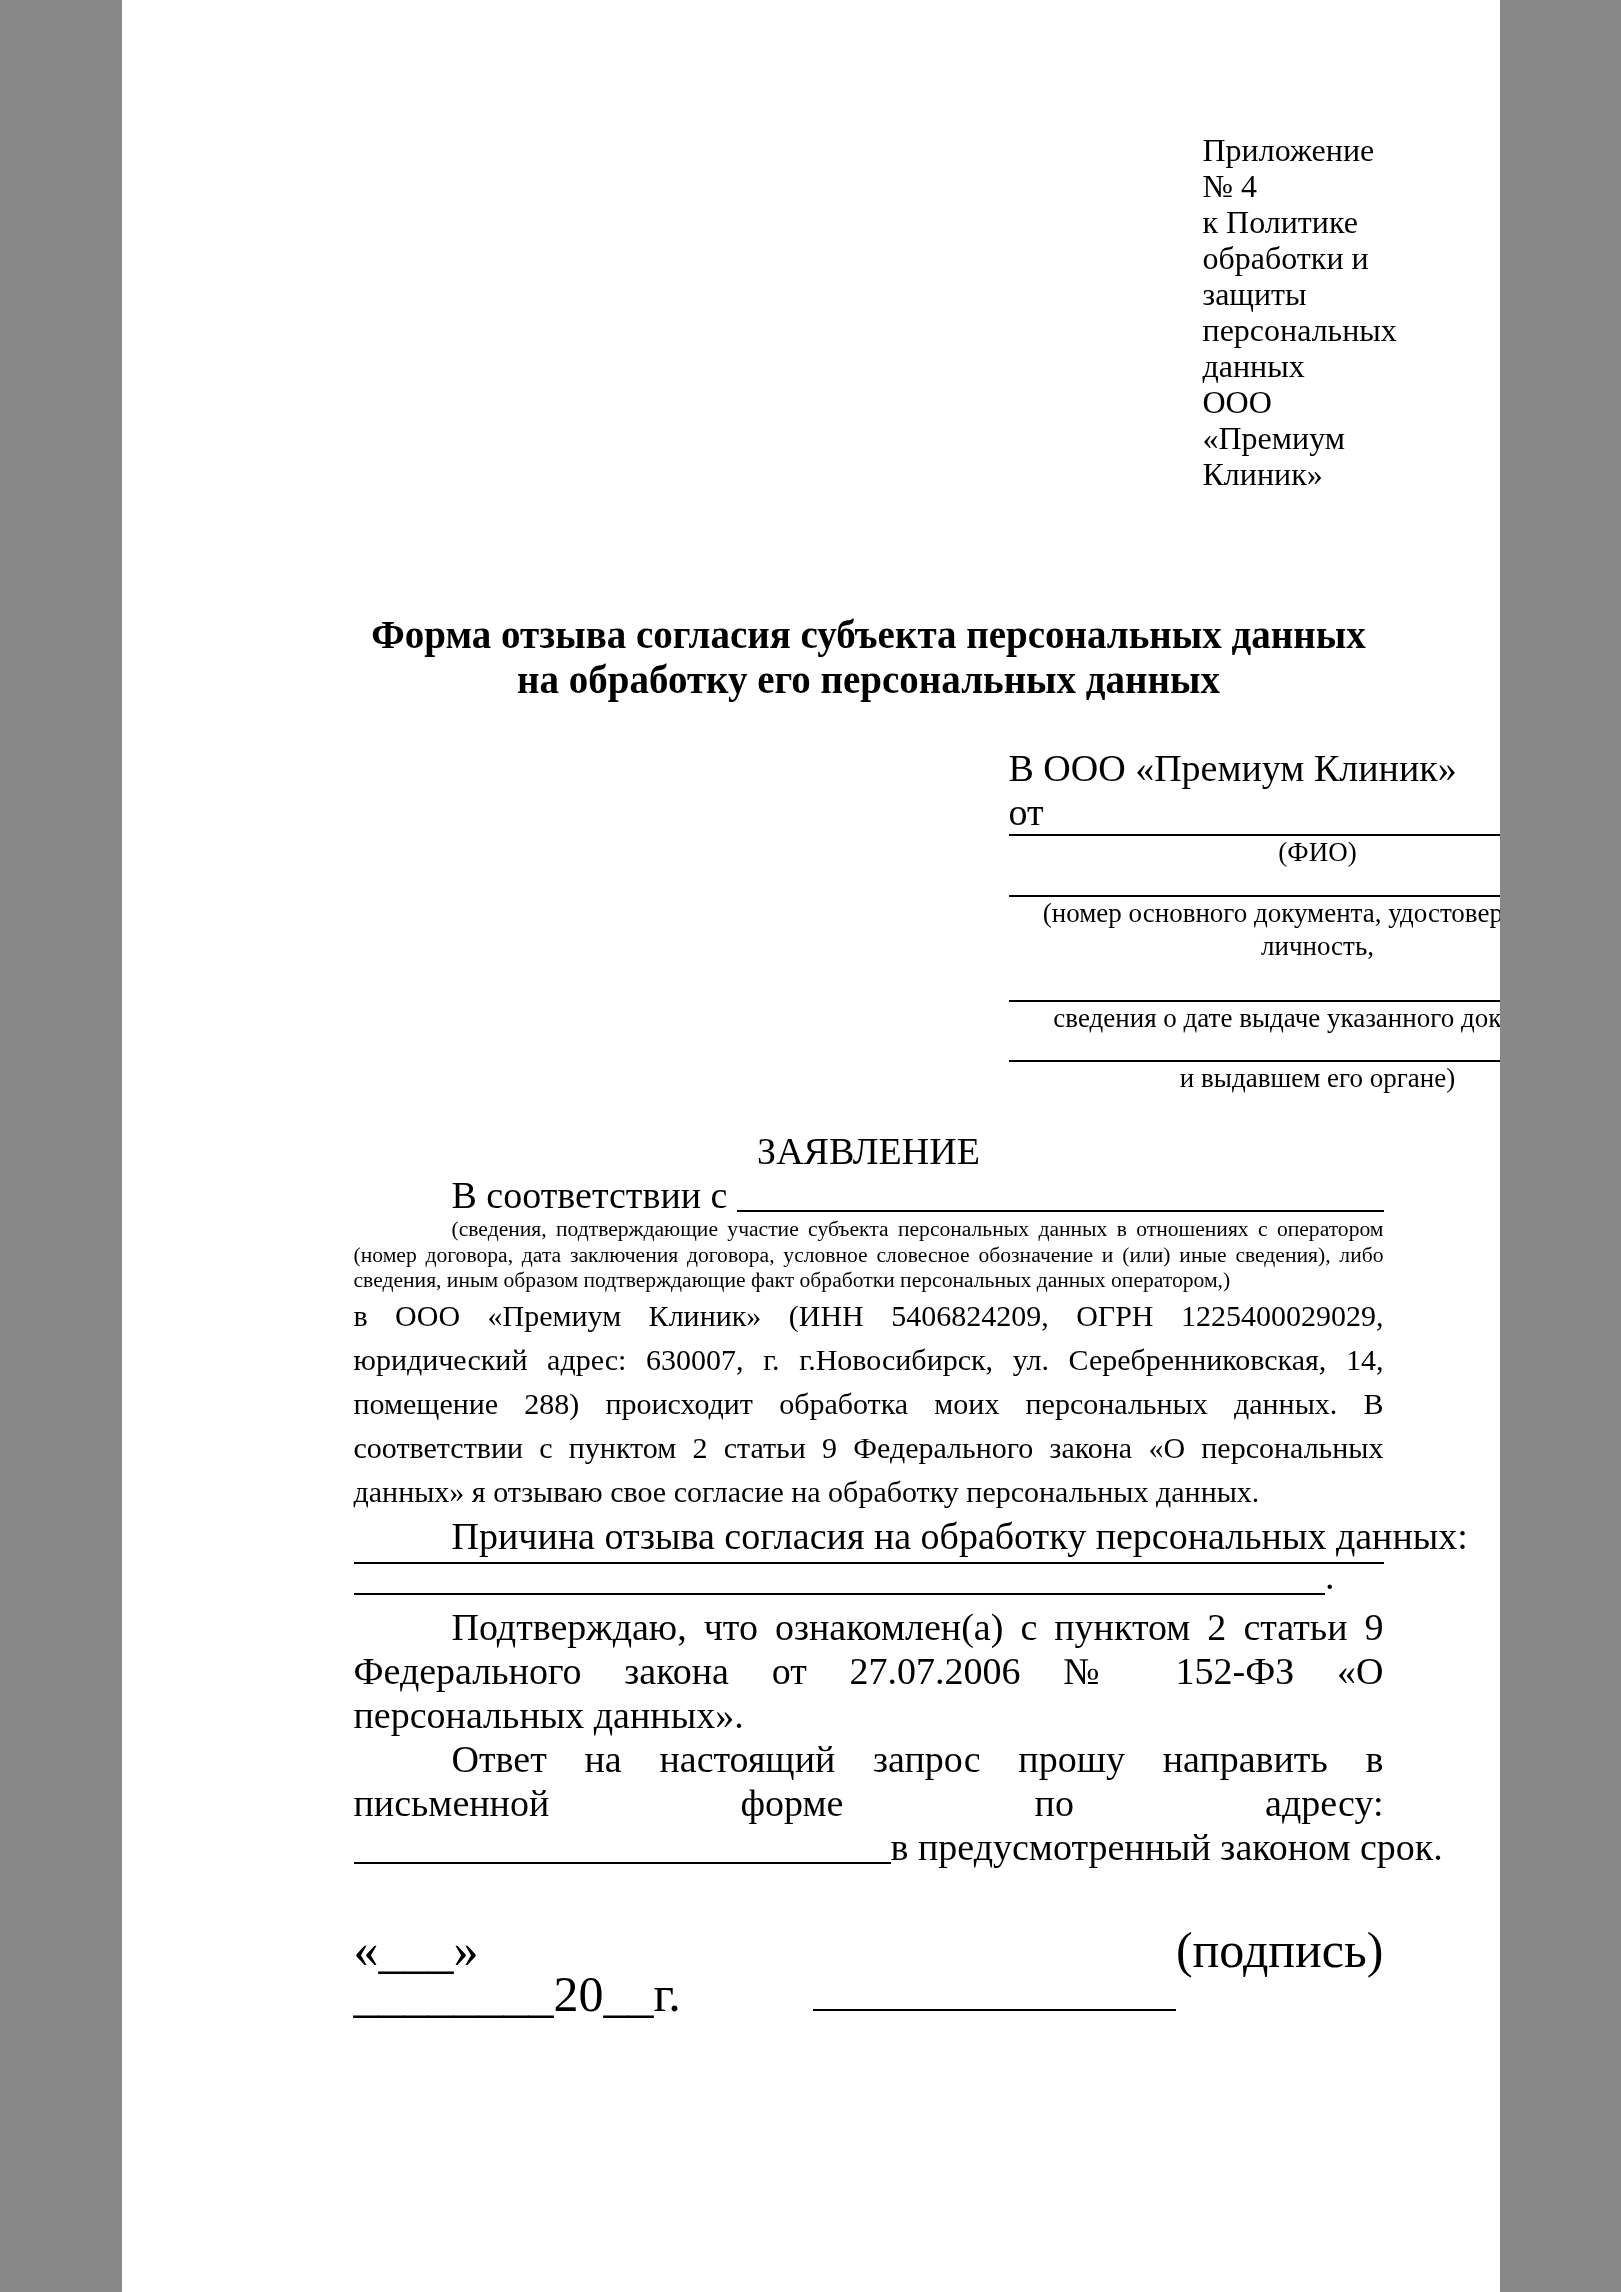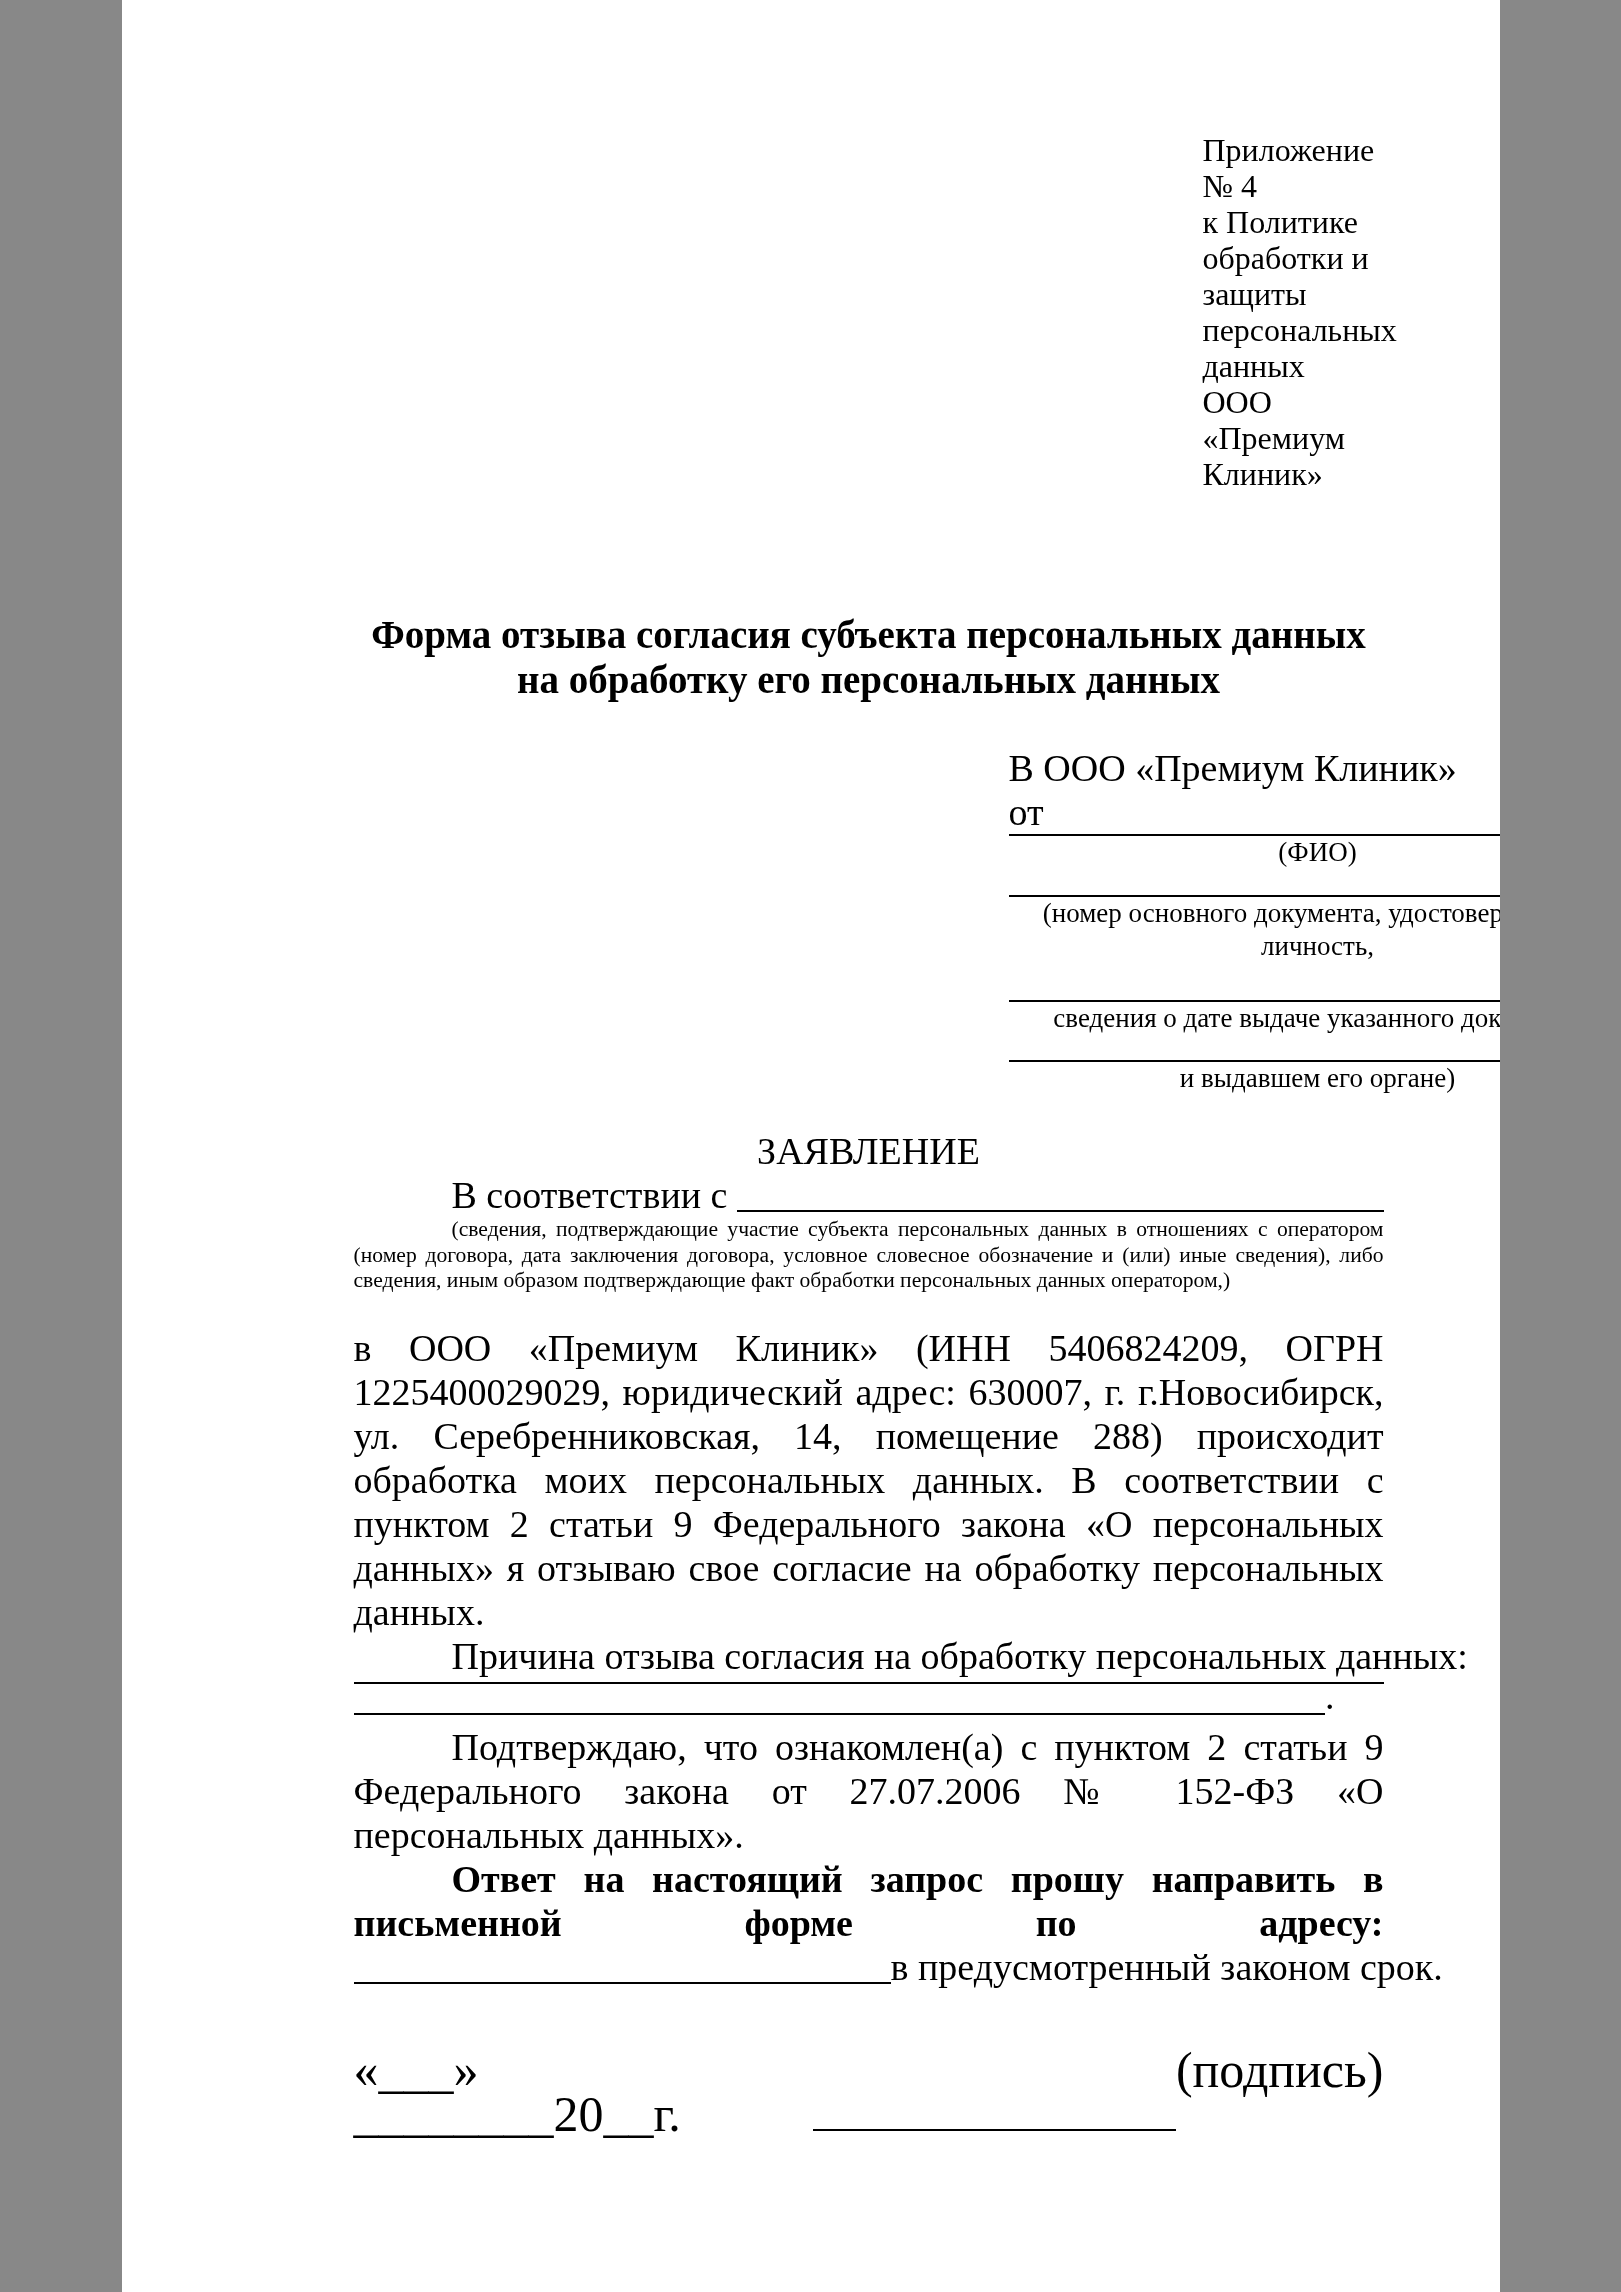--- a/index.html
+++ b/index.html
@@ -75,24 +75,23 @@
     border-bottom: 2.9px solid #000;
     margin-bottom: 4.9px;
   }
   .note {
     font-size: 21.6px;
     line-height: 25.5px;
     text-align: justify;
     text-indent: 98px;
   }
   .body-para {
-    font-size: 38px;
-    line-height: 44px;
-    text-align: justify;
-    margin-top: 32px;
+    font-size: 30px;
+    line-height: 44px;
+    text-align: justify;
   }
   .rule-first {
     height: 4.9px;
     border-bottom: 2.9px solid #000;
   }
   .rule-second {
     display: flex;
     align-items: flex-end;
     height: 31px;
     padding-right: 49px;
@@ -106,21 +105,20 @@
     line-height: 44px;
     text-align: justify;
     text-indent: 98px;
   }
   .answer {
     font-size: 38px;
     line-height: 44px;
     text-align: justify;
     text-align-last: justify;
     text-indent: 98px;
-    font-weight: bold;
   }
   .answer-row .address-fill { flex: 0 0 537px; }
   .answer-row .spacer { flex: 1; border: none; }
 
   
   .footer-row {
     margin-top: 59px;
     display: flex;
     justify-content: flex-end;
     font-size: 50px;

